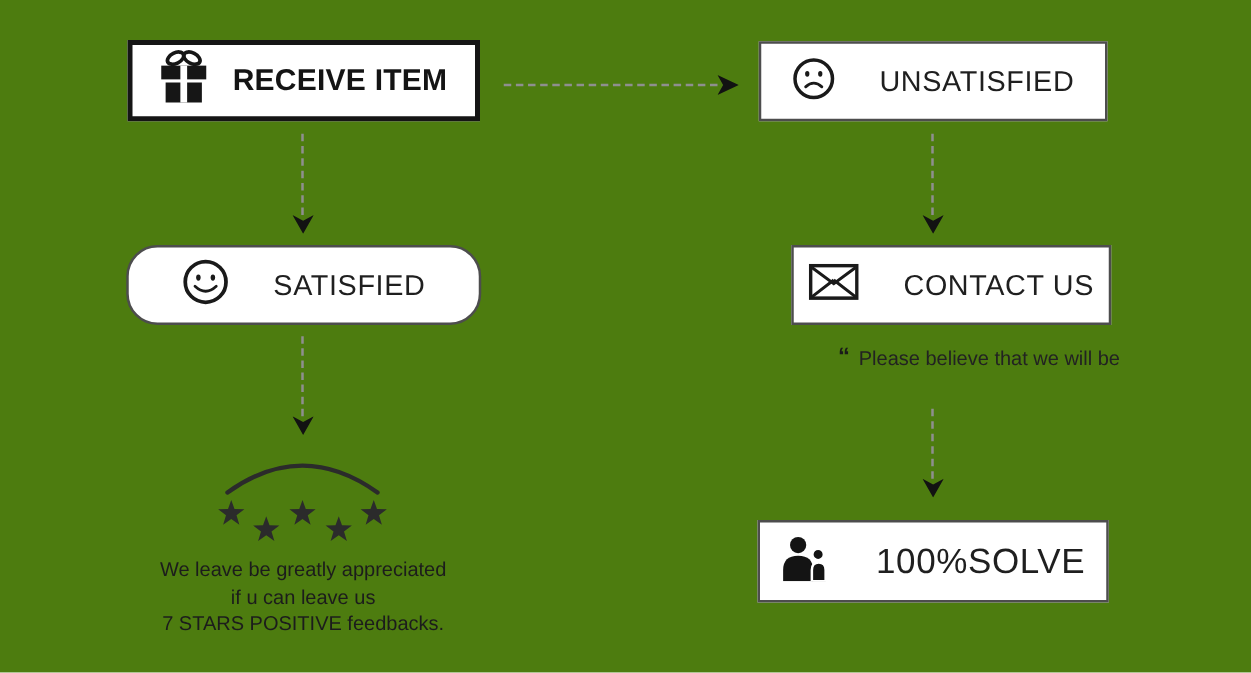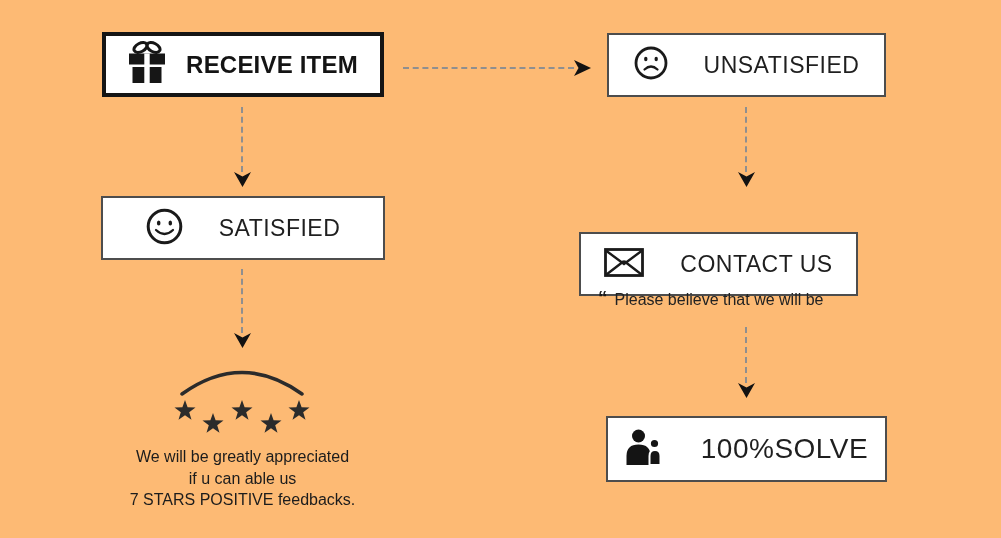--- a/index.html
+++ b/index.html
@@ -1,35 +1,35 @@
 <!DOCTYPE html>
 <html><head>
 <meta charset="utf-8">
 <style>
   html,body { margin:0; padding:0; background:#ffffff; }
   .canvas {
     position:relative; width:1001px; height:538px;
-    background:#fdba74; overflow:hidden;
+    background:#4d7c0f; overflow:hidden;
     font-family:"Liberation Sans", sans-serif;
     color:#1f1f1f;
   }
   .node {
     position:absolute; box-sizing:border-box; background:#ffffff;
     display:flex; align-items:center; justify-content:center; gap:20px;
   }
   .node.heavy { border:4px solid #151515; }
   .node.light { border:2px solid #4d4d4d;gap:36px; }
   .node-label { font-size:23px; letter-spacing:0.5px; white-space:nowrap; }
   .node-label.bold { font-weight:bold; font-size:24px; letter-spacing:0.2px; color:#141414; }
   .node-label.big { font-size:28px; }
 
   #node-receive     { left:102px; top:32px;  width:282px; height:65px; }
   #node-unsatisfied { left:607px; top:33px;  width:279px; height:64px; }
-  #node-satisfied   { left:101px; top:196px; width:284px; height:64px; }
-  #node-contact     { left:579px; top:196px; width:279px; height:64px;margin-top:36px; }
+  #node-satisfied   { left:101px; top:196px; width:284px; height:64px;border-radius:25px; }
+  #node-contact     { left:633px; top:196px; width:256px; height:64px; }
   #node-solve       { left:606px; top:416px; width:281px; height:66px; }
 
   .v-arrow { position:absolute; width:18px; display:flex; flex-direction:column; align-items:center; }
   .v-dash  { width:0; border-left:2px dashed #8f8f8f; }
   .h-arrow { position:absolute; display:flex; align-items:center; }
   .h-dash  { flex:1; height:0; border-top:2px dashed #8f8f8f; }
   .head    { flex:0 0 auto; display:block; }
 
   #arrow-receive-satisfied   { left:233px; top:107px; }
   #arrow-receive-satisfied .v-dash { height:65px; }
@@ -45,21 +45,21 @@
   #stars-row { position:absolute; left:174px; top:400px; width:136px; height:36px; }
   .star { position:absolute; }
   .star:nth-child(1) { left:0px;   top:0px; }
   .star:nth-child(2) { left:28px;  top:13px; }
   .star:nth-child(3) { left:57px;  top:0px; }
   .star:nth-child(4) { left:86px;  top:13px; }
   .star:nth-child(5) { left:114px; top:0px; }
 
   #quote-block {
     position:absolute; left:598px; top:276px; width:298px;
-    text-align:left; font-size:16px; line-height:21px; color:#222222;margin-top:12px;
+    text-align:right; font-size:16px; line-height:21px; color:#222222;
   }
   .quote-mark { font-weight:bold; font-size:19px; color:#1a1a1a; position:relative; top:-1px; }
   .quote-mark.open  { margin-right:7px; }
   .quote-mark.close { margin-left:7px; }
 
   #note-block {
     position:absolute; left:102px; top:446px; width:281px;
     text-align:center; font-size:16px; line-height:21.5px; color:#1c1c1c;
   }
 </style>
@@ -170,22 +170,22 @@
       </svg>
     <svg class="star" width="22" height="21" viewBox="0 0 22 21">
         <polygon points="11,0 13.6,7.2 21.5,7.4 15.2,12.2 17.5,19.7 11,15.2 4.5,19.7 6.8,12.2 0.5,7.4 8.4,7.2" fill="#2b2b2b"></polygon>
       </svg>
     <svg class="star" width="22" height="21" viewBox="0 0 22 21">
         <polygon points="11,0 13.6,7.2 21.5,7.4 15.2,12.2 17.5,19.7 11,15.2 4.5,19.7 6.8,12.2 0.5,7.4 8.4,7.2" fill="#2b2b2b"></polygon>
       </svg>
   </div>
 
   <div id="note-block">
-    <div>We will be greatly appreciated</div>
-    <div>if u can able us</div>
+    <div>We leave be greatly appreciated</div>
+    <div>if u can leave us</div>
     <div>7 STARS POSITIVE feedbacks.</div>
   </div>
 
   <div class="node light" id="node-solve">
     <span class="icon">
       <svg width="40" height="36" viewBox="0 0 40 36">
         <circle cx="13.5" cy="7" r="6.5" fill="#141414"></circle>
         <path d="M1.5 36 L1.5 27 Q1.5 15.5 13.5 15.5 Q25.5 15.5 25.5 27 L25.5 36 Z" fill="#141414"></path>
         <circle cx="29.5" cy="14.5" r="4.6" fill="#141414" stroke="#ffffff" stroke-width="2"></circle>
         <path d="M24.5 36 L24.5 27 Q24.5 21 30 21 Q35.5 21 35.5 27 L35.5 36 Z" fill="#141414" stroke="#ffffff" stroke-width="2"></path>

